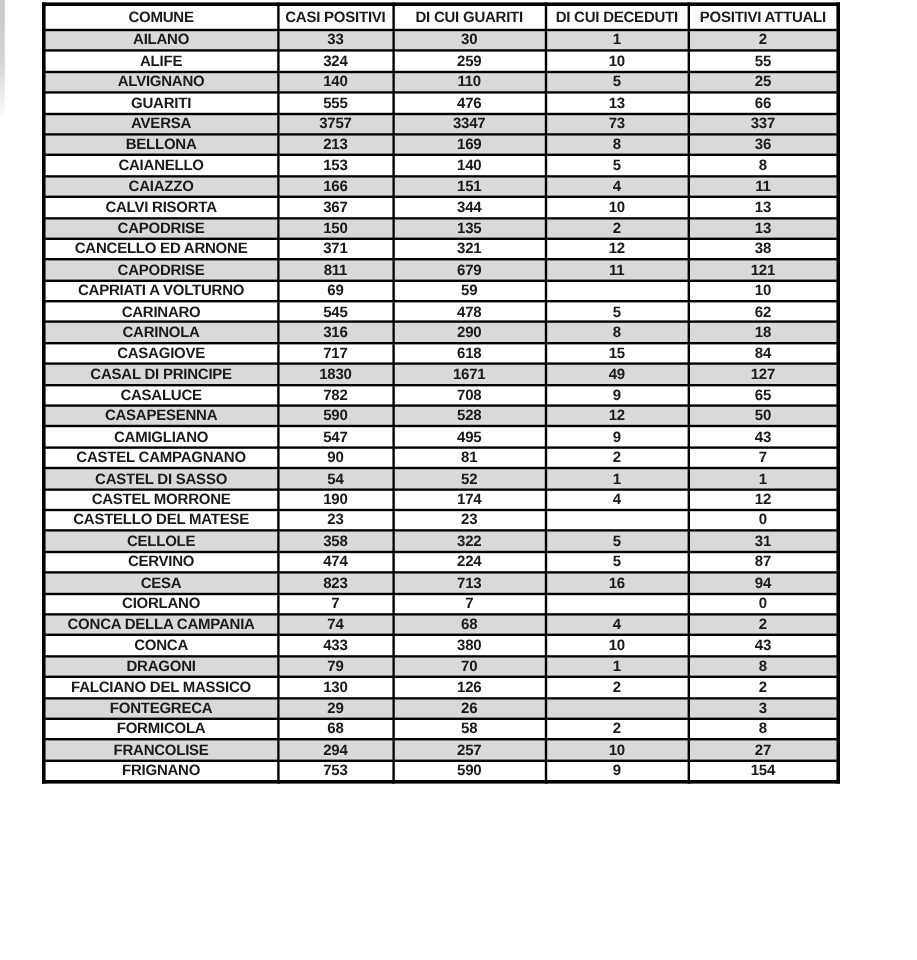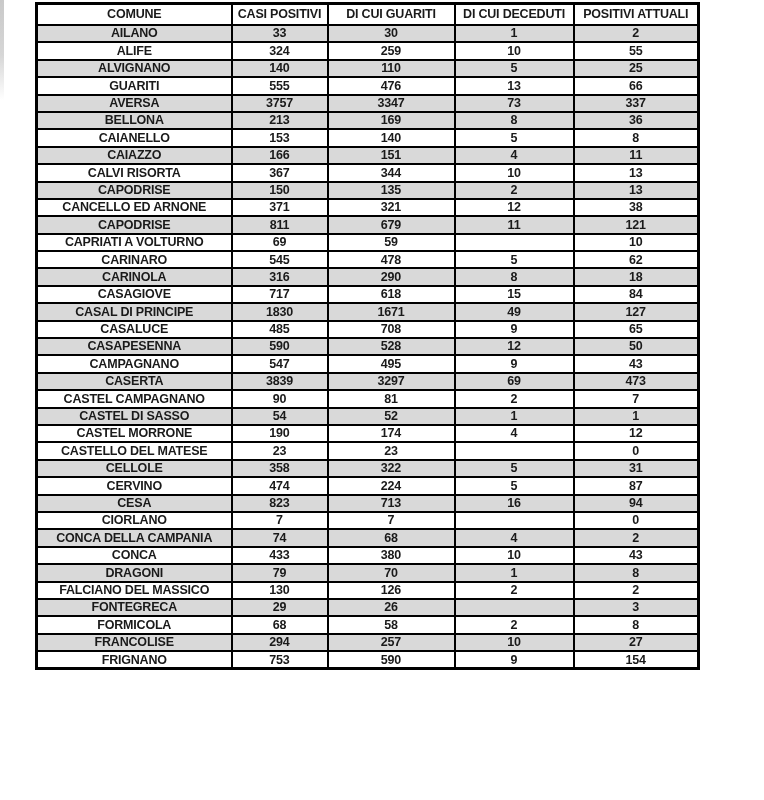--- a/index.html
+++ b/index.html
@@ -201,45 +201,38 @@
         </tr>
         <tr class="alt">
           <td>CASAL DI PRINCIPE</td>
           <td>1830</td>
           <td>1671</td>
           <td>49</td>
           <td>127</td>
         </tr>
         <tr class="plain">
           <td>CASALUCE</td>
-          <td>485</td>
+          <td>782</td>
           <td>708</td>
           <td>9</td>
           <td>65</td>
         </tr>
         <tr class="alt">
           <td>CASAPESENNA</td>
           <td>590</td>
           <td>528</td>
           <td>12</td>
           <td>50</td>
         </tr>
         <tr class="plain">
-          <td>CAMPAGNANO</td>
+          <td>CAMIGLIANO</td>
           <td>547</td>
           <td>495</td>
           <td>9</td>
           <td>43</td>
-        </tr>
-        <tr class="alt">
-          <td>CASERTA</td>
-          <td>3839</td>
-          <td>3297</td>
-          <td>69</td>
-          <td>473</td>
         </tr>
         <tr class="plain">
           <td>CASTEL CAMPAGNANO</td>
           <td>90</td>
           <td>81</td>
           <td>2</td>
           <td>7</td>
         </tr>
         <tr class="alt">
           <td>CASTEL DI SASSO</td>

